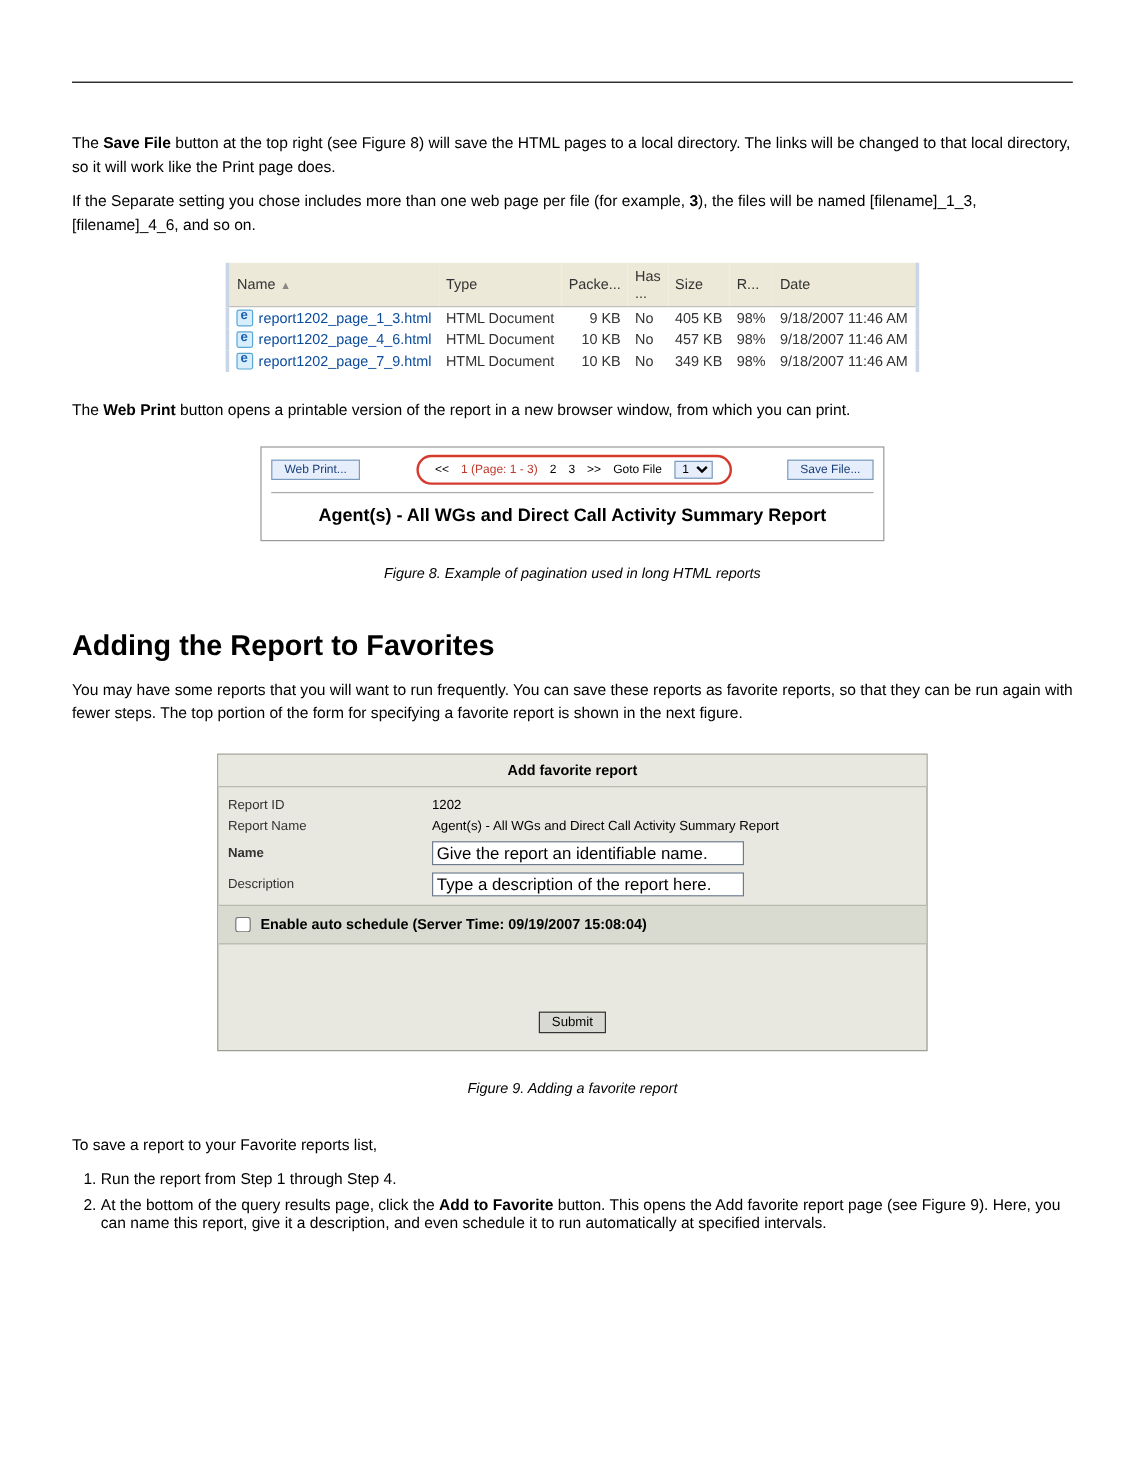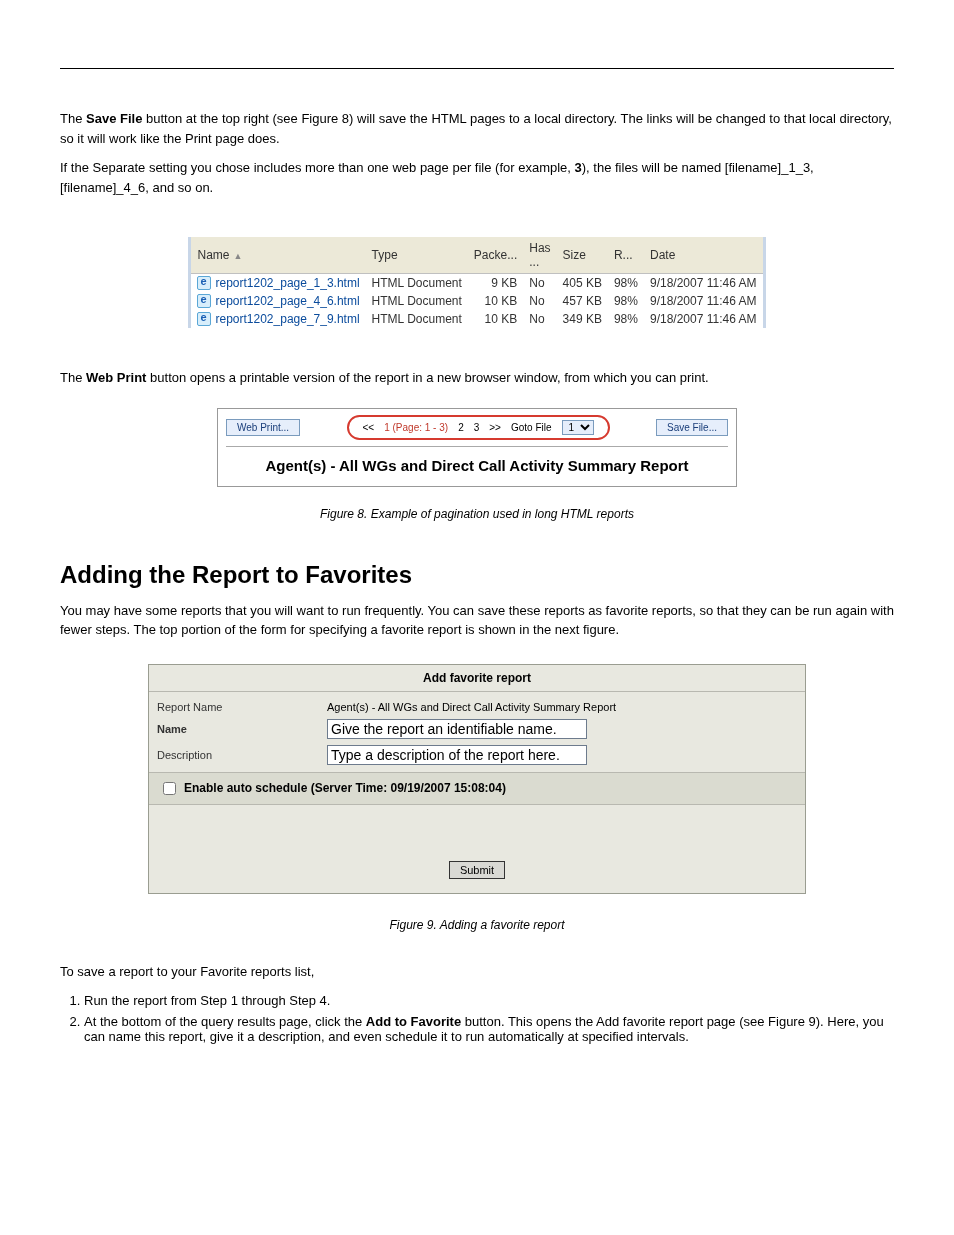--- a/index.html
+++ b/index.html
@@ -11,21 +11,21 @@
     padding: 40px 60px;
     width: 954px;
     background: #fff;
   }
   .hr-line { border-top: 1px solid #000; margin: 28px 0 40px 0; }
   .body-text { font-size: 13px; line-height: 1.5; margin: 10px 0; }
   .bold { font-weight: bold; }
 
   
   .file-list {
-    width: 570px; margin: 40px auto; border-collapse: collapse;
+    width: 570px; margin: 22px auto; border-collapse: collapse;
     font-size: 12px;
   }
   .file-list th {
     background: #ece9d8; text-align: left; padding: 4px 6px;
     font-weight: normal; color: #333; border-bottom: 1px solid #c0c0c0;
   }
   .file-list td { padding: 2px 6px; white-space: nowrap; }
   .file-list .ie-icon {
     display: inline-block; width: 14px; height: 14px;
     background: #d8eefb; border: 1px solid #5aa7d6; border-radius: 2px;
@@ -69,21 +69,21 @@
   }
   .report-title {
     text-align: center; font-weight: bold; font-size: 15px;
     font-family: Arial, sans-serif;
   }
   .fig-caption { text-align: center; font-size: 12px; font-style: italic; margin-top: 10px; margin-bottom: 30px; }
 
   .section-title { font-size: 24px; font-weight: bold; margin: 40px 0 12px 0; }
 
   
-  .fav-wrap { width: 658px; margin: 24px auto; background: #e8e8e0; border: 1px solid #9a9d91; font-size: 11px; }
+  .fav-wrap { width: 592px; margin: 24px auto; background: #e8e8e0; border: 1px solid #9a9d91; font-size: 11px; }
   .fav-title { text-align: center; font-weight: bold; font-size: 12px; padding: 6px 0; background: #e8e8e0; border-bottom: 1px solid #b8b8b0; }
   .fav-inner { padding: 6px 8px; }
   .fav-row { display: flex; align-items: center; padding: 3px 0; }
   .fav-label { width: 170px; color: #333; font-size: 11px; }
   .fav-label.strong { font-weight: bold; }
   .fav-val { flex: 1; font-size: 11px; }
   .fav-input {
     width: 260px; font-size: 14px; padding: 1px 3px;
     border: 1px solid #6d7b8d; background: #fff; color: #000;
   }
@@ -181,20 +181,24 @@
 <div class="fig-caption">Figure 8. Example of pagination used in long HTML reports</div>
 
 <div class="section-title">Adding the Report to Favorites</div>
 
 <p class="body-text">You may have some reports that you will want to run frequently. You can save these reports as favorite reports, so that they can be run again with fewer steps. The top portion of the form for specifying a favorite report is shown in the next figure.</p>
 
 <div class="fav-wrap">
   <div class="fav-title">Add favorite report</div>
   <div class="fav-inner">
     <div class="fav-row">
+      <div class="fav-label">Report ID</div>
+      <div class="fav-val">1202</div>
+    </div>
+    <div class="fav-row">
       <div class="fav-label">Report Name</div>
       <div class="fav-val">Agent(s) - All WGs and Direct Call Activity Summary Report</div>
     </div>
     <div class="fav-row">
       <div class="fav-label strong">Name</div>
       <div class="fav-val"><input class="fav-input" value="Give the report an identifiable name." style=""></div>
     </div>
     <div class="fav-row">
       <div class="fav-label">Description</div>
       <div class="fav-val"><input class="fav-input" value="Type a description of the report here." style=""></div>

